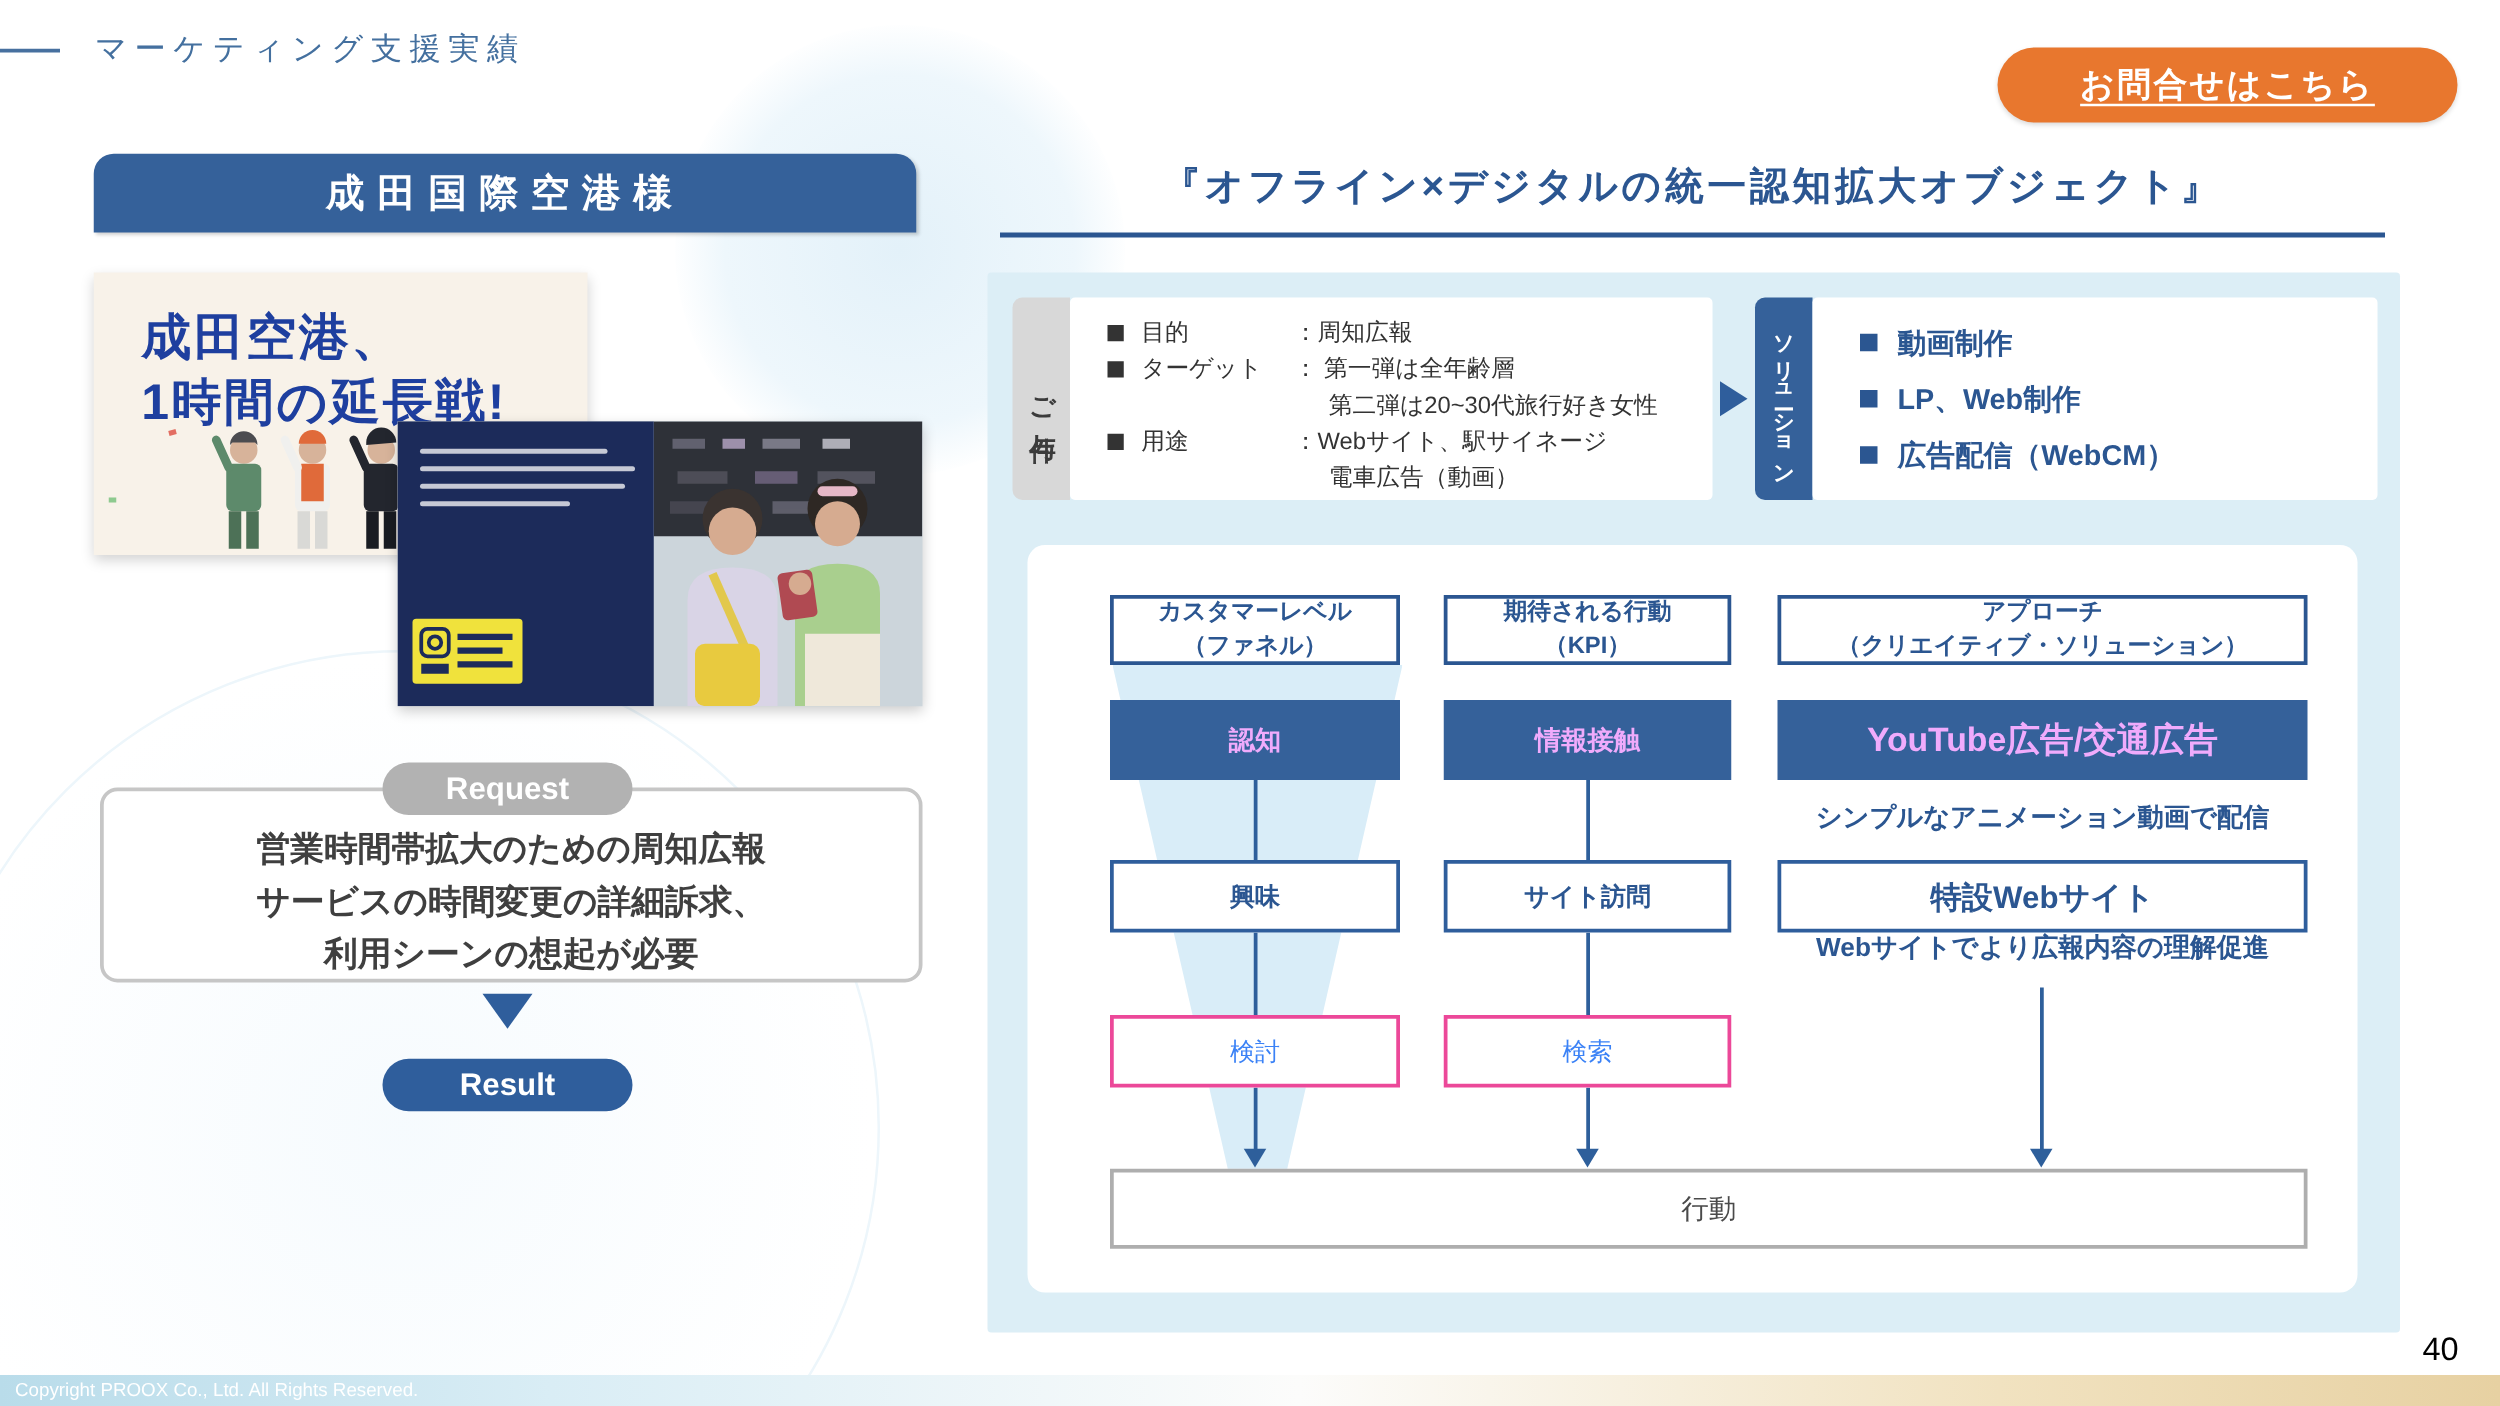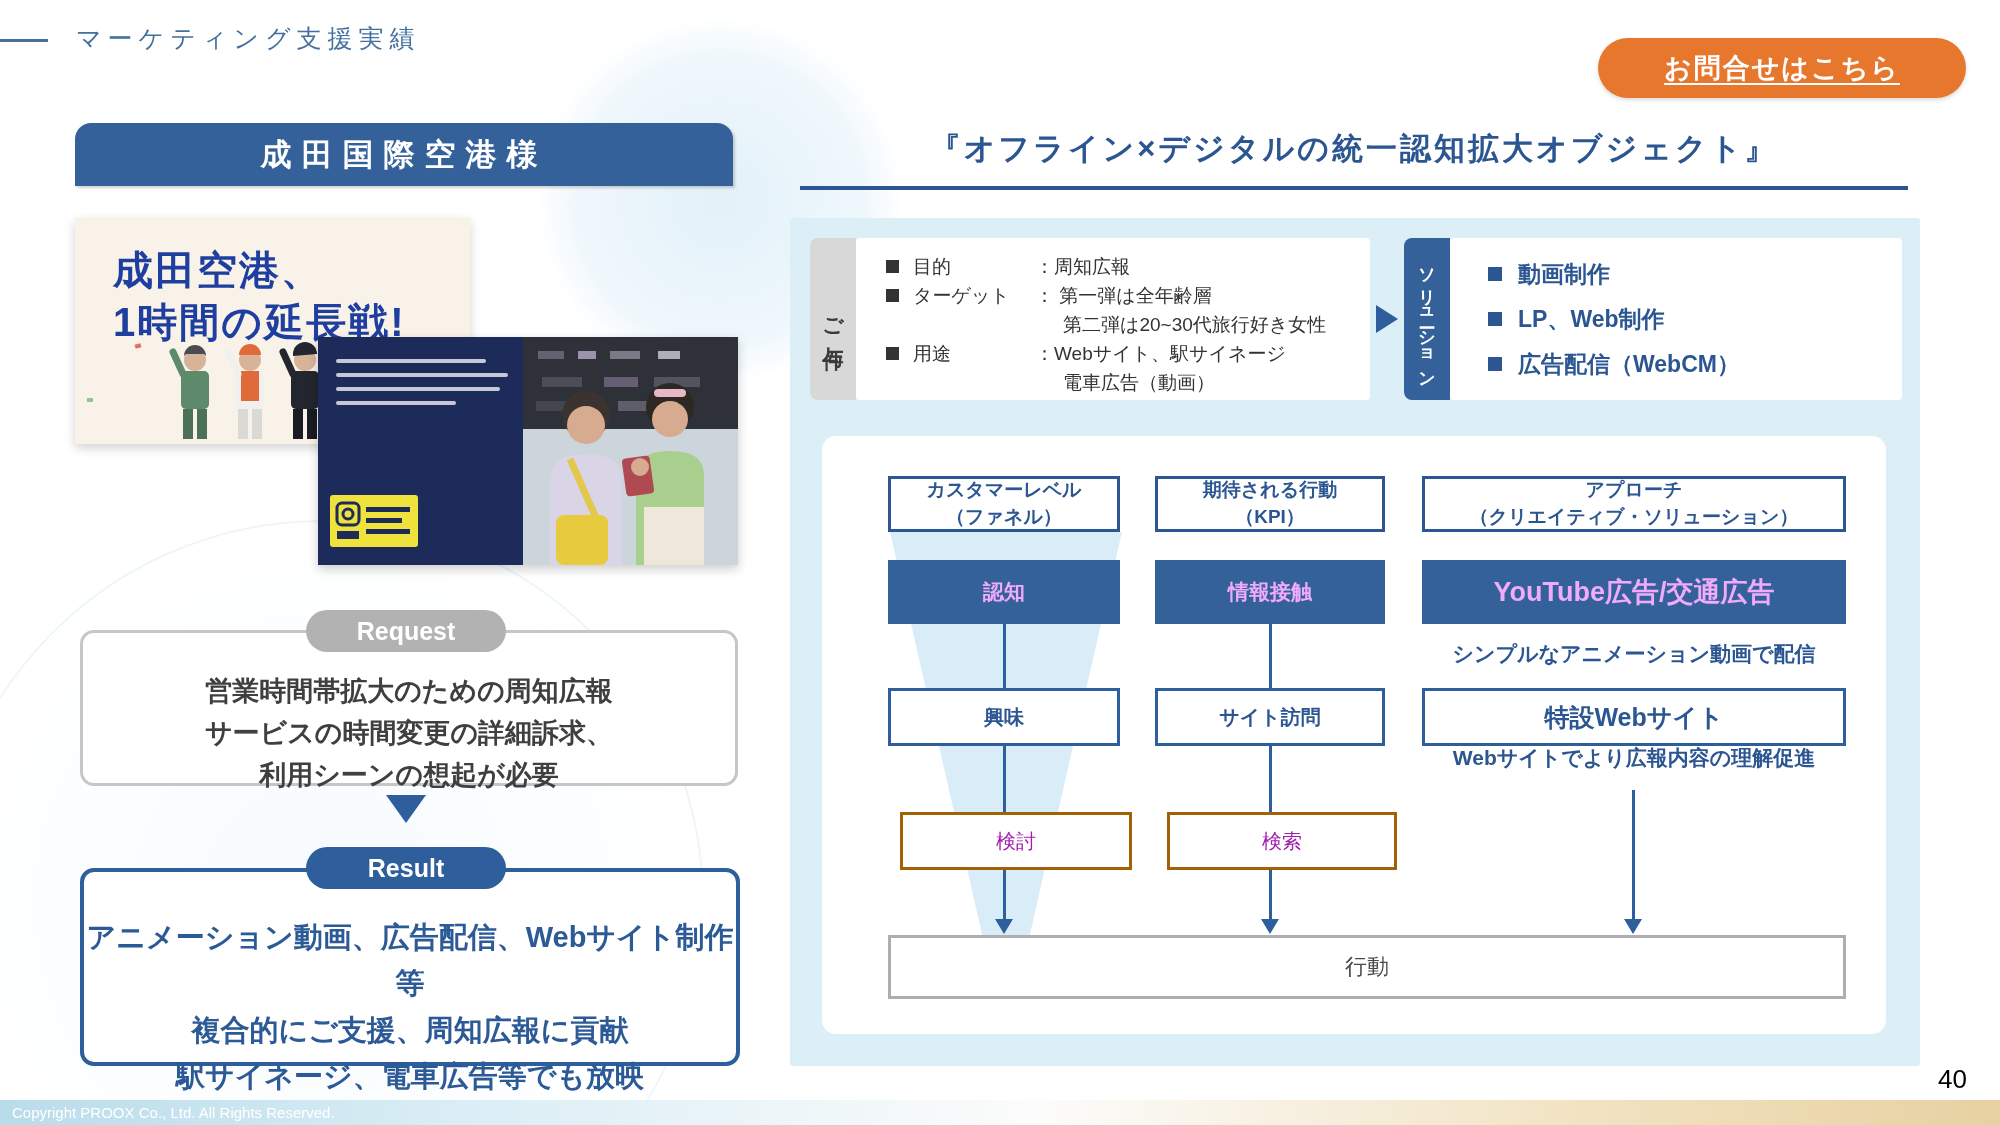--- a/index.html
+++ b/index.html
@@ -52,21 +52,21 @@
   .given-val2{margin-left:28px;white-space:nowrap;}
   .sol-item{display:flex;align-items:flex-start;color:#2b5691;font-weight:bold;font-size:23px;line-height:28px;margin-bottom:17px;}
   .tri-right{width:0;height:0;border-top:14px solid transparent;border-bottom:14px solid transparent;border-left:22px solid #2f5e9c;}
   .funnel-panel{width:1064px;height:598px;background:#fff;border-radius:14px;}
   .funnel-shape{width:232px;height:436px;background:#d9edf8;
      clip-path:polygon(0% 0%,100% 0%,57% 100%,43% 100%);}
   .hdr-box{background:#fff;border:3px solid #2b5691;color:#2b5691;font-weight:bold;font-size:19px;line-height:1.4;
      display:flex;flex-direction:column;align-items:center;justify-content:center;text-align:center;}
   .blue-box{background:#35619a;color:#f0abfc;font-weight:bold;display:flex;align-items:center;justify-content:center;}
   .outline-blue{background:#fff;border:3px solid #2f5e9c;color:#2b5691;font-weight:bold;display:flex;align-items:center;justify-content:center;}
-  .outline-gray{background:#fff;border:3px solid #a16207;color:#a21caf;display:flex;align-items:center;justify-content:center;margin-left:12px;}
+  .outline-gray{background:#fff;border:3px solid #ec4899;color:#3b82f6;display:flex;align-items:center;justify-content:center;}
   .caption{color:#2b5691;font-weight:bold;font-size:21px;text-align:center;}
   .vline{width:3px;background:#2e5f9b;}
   .arrow-head{width:0;height:0;border-left:9px solid transparent;border-right:9px solid transparent;border-top:15px solid #2e5f9b;}
   .action-box{width:952px;height:58px;background:#fff;border:3px solid #aeaeae;color:#4a4a4a;font-size:22px;
      display:flex;align-items:center;justify-content:center;}
   
   .page-num{color:#000000;font-size:26px;}
   .footer-bar{width:2000px;height:25px;
      background:linear-gradient(90deg,#b9dcea 0%,#d9edf5 22%,#fcfcfb 52%,#f1e2c0 80%,#e7d1a2 100%);
      color:#fff;font-size:15px;display:flex;align-items:center;padding-left:12px;box-sizing:border-box;}
@@ -195,37 +195,30 @@
           <rect x="7" y="36" width="22" height="8" fill="#1c2b5a"></rect>
           <rect x="36" y="12" width="44" height="5" fill="#1c2b5a"></rect>
           <rect x="36" y="23" width="36" height="5" fill="#1c2b5a"></rect>
           <rect x="36" y="34" width="44" height="5" fill="#1c2b5a"></rect>
         </svg>
       </div>
     </div>
   </div>
 
   <div class="abs box-outline req-box" style="left:80px;top:630px;">
-    <div class="req-text" style="margin-top:38px;">
+    <div class="req-text" style="margin-top:26px;">
       <div>営業時間帯拡大のための周知広報</div>
       <div>サービスの時間変更の詳細訴求、</div>
       <div>利用シーンの想起が必要</div>
     </div>
   </div>
   <div class="abs pill pill-gray" style="left:306px;top:610px;">Request</div>
 
   <div class="abs tri-down" style="left:386px;top:795px;"></div>
 
-  <div class="abs box-outline res-box" style="left:80px;top:868px;">
-    <div class="res-text" style="margin-top:42px;">
-      <div>アニメーション動画、広告配信、Webサイト制作等</div>
-      <div>複合的にご支援、周知広報に貢献</div>
-      <div>駅サイネージ、電車広告等でも放映</div>
-    </div>
-  </div>
   <div class="abs pill pill-blue" style="left:306px;top:847px;">Result</div>
 
   <div class="abs main-title" style="left:796px;top:128px;">『オフライン×デジタルの統一認知拡大オブジェクト』</div>
   <div class="abs title-rule" style="left:800px;top:186px;"></div>
 
   <div class="abs blue-panel" style="left:790px;top:218px;"></div>
 
   <div class="abs vtab tab-gray" style="left:810px;top:238px;">ご与件</div>
   <div class="abs white-card given-card" style="left:856px;top:238px;">
     <div style="padding:14px 0 0 30px;">

